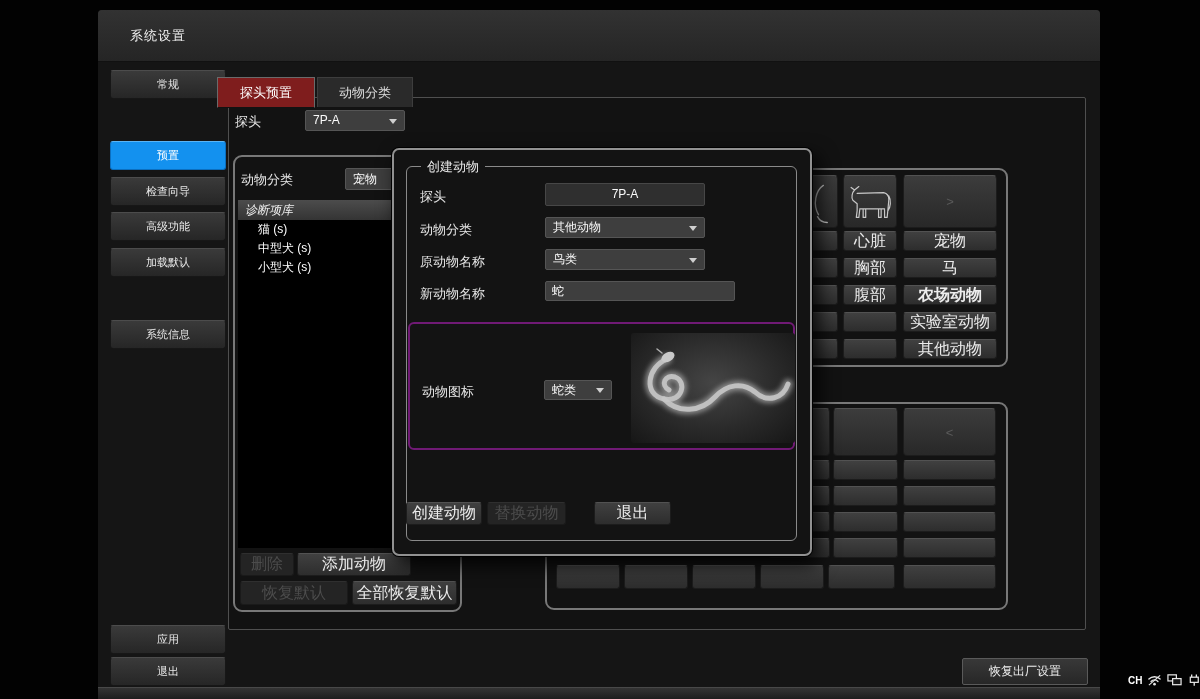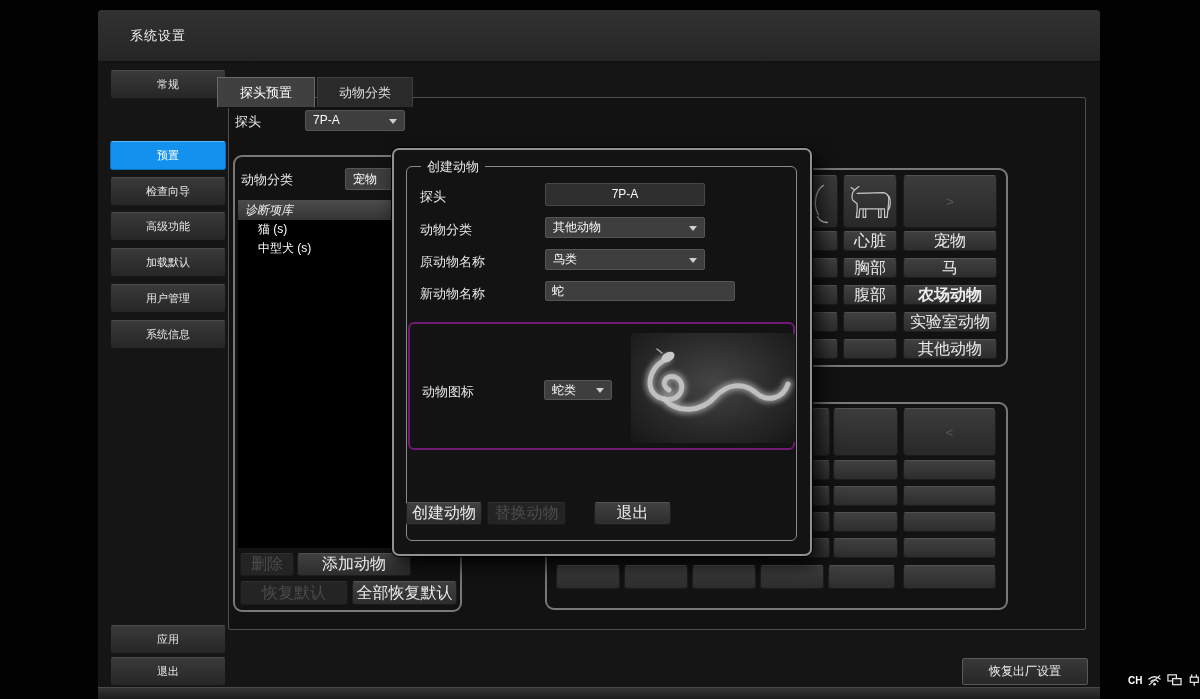--- a/index.html
+++ b/index.html
@@ -17,21 +17,21 @@
     color:#f0f0f0; font-size:13px; letter-spacing:1px; }
 
   .side-btn { position:absolute; left:12px; width:116px; height:29px;
     background:linear-gradient(#3a3a3a,#262626); border:1px solid #171717;
     border-top-color:#4c4c4c; border-radius:3px; color:#e8e8e8; font-size:11px;
     text-align:center; line-height:27px; cursor:pointer; }
   .side-btn.active { background:#1391ef; border-color:#0b6fc0; border-top-color:#5ab4f5; color:#fff; }
 
   .tab { position:absolute; top:67px; height:31px; font-size:13px; text-align:center;
     line-height:30px; cursor:pointer; }
-  .tab.active { background:#404040; border:1px solid #6a6a6a; border-bottom:1px solid #121212;
+  .tab.active { background:#7f1d1d; border:1px solid #6a6a6a; border-bottom:1px solid #121212;
     color:#fff; z-index:3; }
   .tab.inactive { background:#2a2a2a; border:1px solid #3d3d3d; border-bottom:none; color:#dcdcdc; height:30px; }
 
   .content { position:absolute; left:130px; top:87px; width:858px; height:533px;
     border:1px solid #4f4f4f; background:#121212; border-radius:2px; }
 
   .label { position:absolute; color:#e6e6e6; font-size:13px; white-space:nowrap; }
 
   .dropdown { position:absolute; background:#3e3e3e; border:1px solid #555;
     border-radius:2px; color:#fafafa; font-size:12px; line-height:19px;
@@ -88,21 +88,20 @@
 
   <div class="titlebar">
     <div class="title">系统设置</div>
   </div>
 
   <div class="side-btn" style="top:60px">常规</div>
   <div class="side-btn active" style="top:131px">预置</div>
   <div class="side-btn" style="top:167px">检查向导</div>
   <div class="side-btn" style="top:202px">高级功能</div>
   <div class="side-btn" style="top:238px">加载默认</div>
-  <div class="side-btn" style="top:274px">用户管理</div>
   <div class="side-btn" style="top:310px">系统信息</div>
   <div class="side-btn" style="top:615px">应用</div>
   <div class="side-btn" style="top:647px">退出</div>
 
   <div class="content"></div>
 
   <div class="tab active" style="left:119px; width:98px;">探头预置</div>
   <div class="tab inactive" style="left:219px; width:96px;">动物分类</div>
 
   <div class="label" style="left:137px; top:103px;">探头</div>
@@ -113,20 +112,21 @@
 
   <div class="panel" style="left:135px; top:145px; width:229px; height:457px;"></div>
   <div class="label" style="left:143px; top:161px;">动物分类</div>
   <div class="dropdown" style="left:247px; top:158px; width:112px; height:22px; line-height:20px;">
     <span>宠物</span>
   </div>
   <div class="list-header" style="left:140px; top:190px; width:219px; height:20px;font-style:italic;">诊断项库</div>
   <div class="list-box" style="left:140px; top:210px; width:219px; height:328px;">
     <div class="list-item">猫 (s)</div>
     <div class="list-item">中型犬 (s)</div>
+    <div class="list-item">小型犬 (s)</div>
   </div>
   <div class="btn disabled" style="left:142px; top:543px; width:54px; height:23px;">删除</div>
   <div class="btn" style="left:199px; top:543px; width:114px; height:23px;">添加动物</div>
   <div class="btn disabled" style="left:142px; top:571px; width:108px; height:24px;">恢复默认</div>
   <div class="btn" style="left:254px; top:571px; width:105px; height:24px;">全部恢复默认</div>
 
   <div class="panel" style="left:460px; top:158px; width:450px; height:199px;"></div>
 
   <div class="btn big" style="left:679px; top:165px; width:61px; height:53px;">
     <svg width="40" height="46" viewBox="0 0 40 46" style="margin-left:20px">

